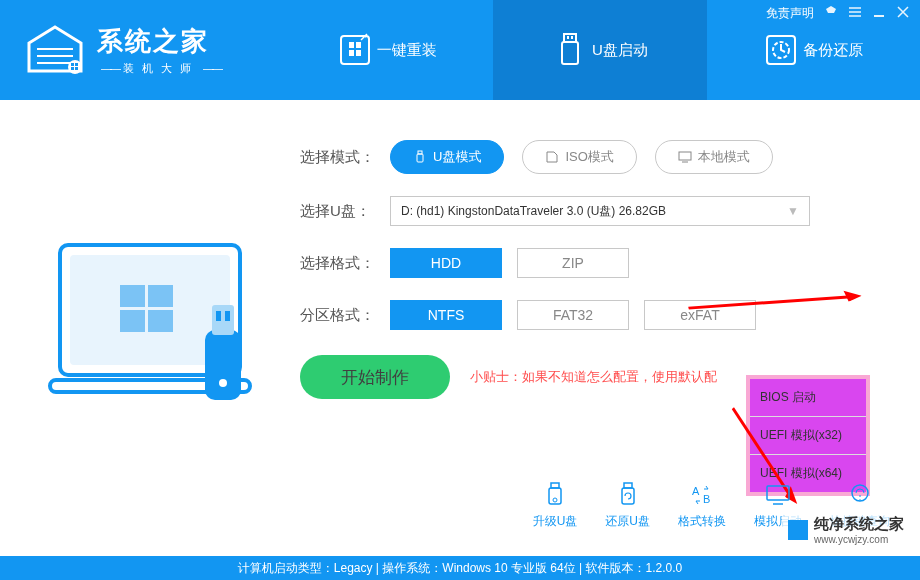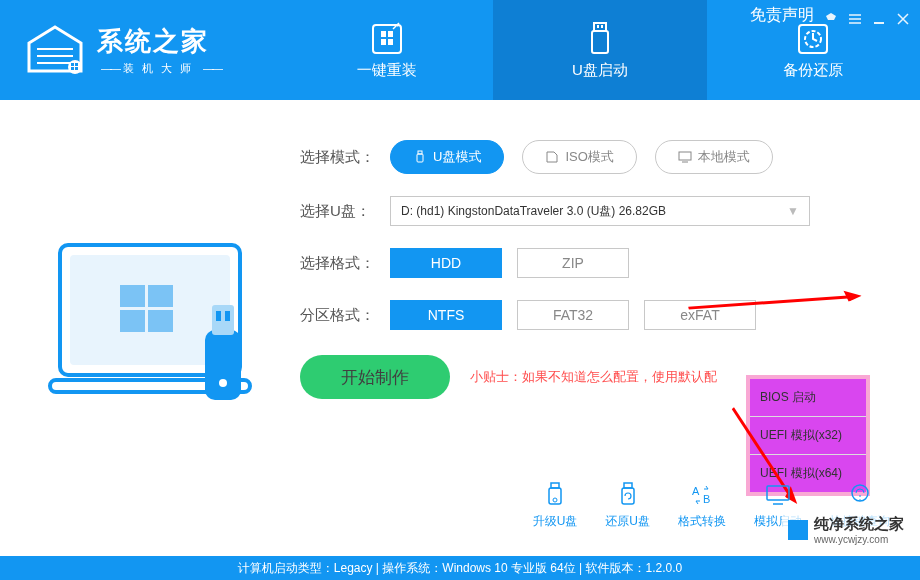--- a/index.html
+++ b/index.html
@@ -7,26 +7,26 @@
 
 .header { height: 100px; background: #1296f2; display: flex; align-items: stretch; position: relative; }
 .logo-area { width: 280px; display: flex; align-items: center; padding-left: 25px; }
 .logo-icon { width: 60px; height: 50px; margin-right: 12px; }
 .logo-text { color: #fff; }
 .logo-title { font-size: 26px; font-weight: bold; letter-spacing: 2px; }
 .logo-sub { font-size: 11px; letter-spacing: 8px; margin-top: 2px; text-align: center; }
 .logo-sub::before, .logo-sub::after { content: "——"; letter-spacing: -2px; margin: 0 4px; }
 
 .tabs { display: flex; flex: 1; }
-.tab { flex: 1; display: flex; flex-direction: column; align-items: center; justify-content: center; color: #fff; cursor: pointer; gap: 4px; }
+.tab { flex: 1; display: flex; flex-direction: row; align-items: center; justify-content: center; color: #fff; cursor: pointer; gap: 4px; }
 .tab.active { background: #0e7fd4; }
 .tab-icon { width: 36px; height: 36px; }
 .tab-label { font-size: 15px; }
 
-.topbar { position: absolute; top: 5px; right: 10px; display: flex; align-items: flex-end; gap: 10px; color: #fff; font-size: 16px; }
+.topbar { position: absolute; top: 5px; right: 10px; display: flex; align-items: flex-start; gap: 10px; color: #fff; font-size: 12px; }
 .topbar-icon { width: 14px; height: 14px; opacity: 0.9; cursor: pointer; }
 
 .content { display: flex; padding: 30px 20px 0 20px; height: 440px; }
 .illustration { width: 280px; display: flex; align-items: center; justify-content: center; }
 .illu-svg { width: 240px; height: 260px; }
 
 .form-area { flex: 1; padding-top: 10px; }
 .row { display: flex; align-items: center; margin-bottom: 22px; }
 .row-label { width: 90px; font-size: 15px; color: #555; }
 .mode-btn { height: 34px; padding: 0 22px; border-radius: 17px; border: 1px solid #c8c8c8; background: #fff; color: #888; font-size: 13px; margin-right: 18px; display: flex; align-items: center; gap: 6px; cursor: pointer; }

